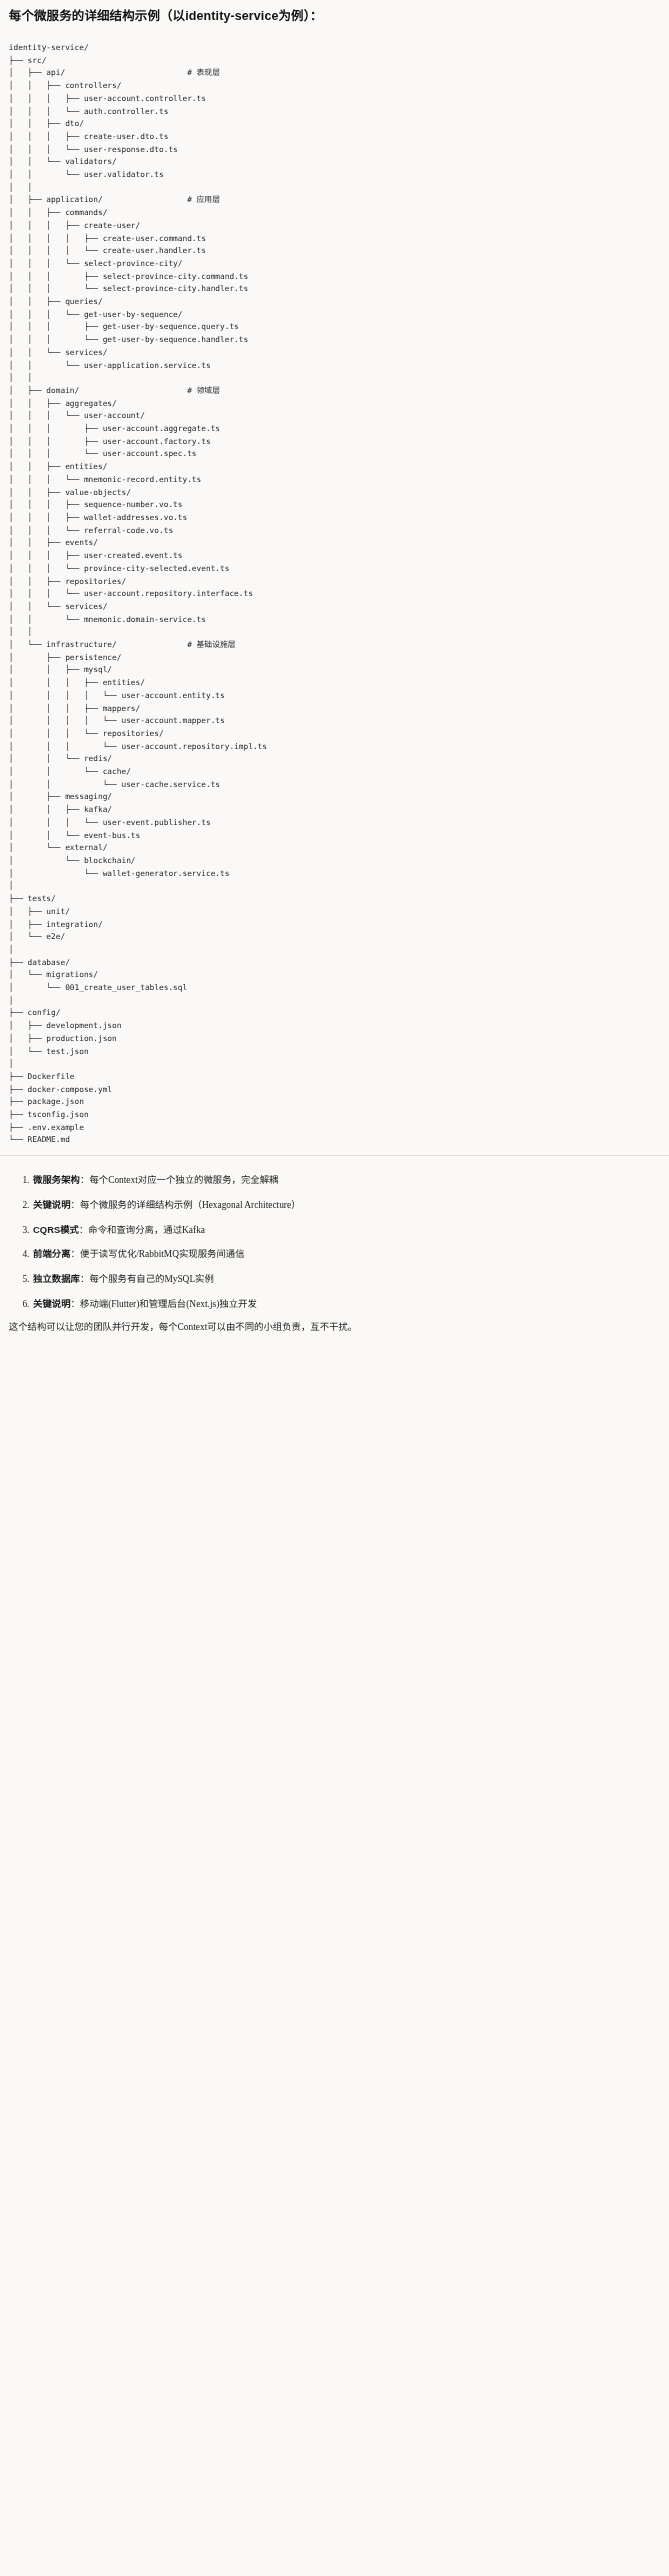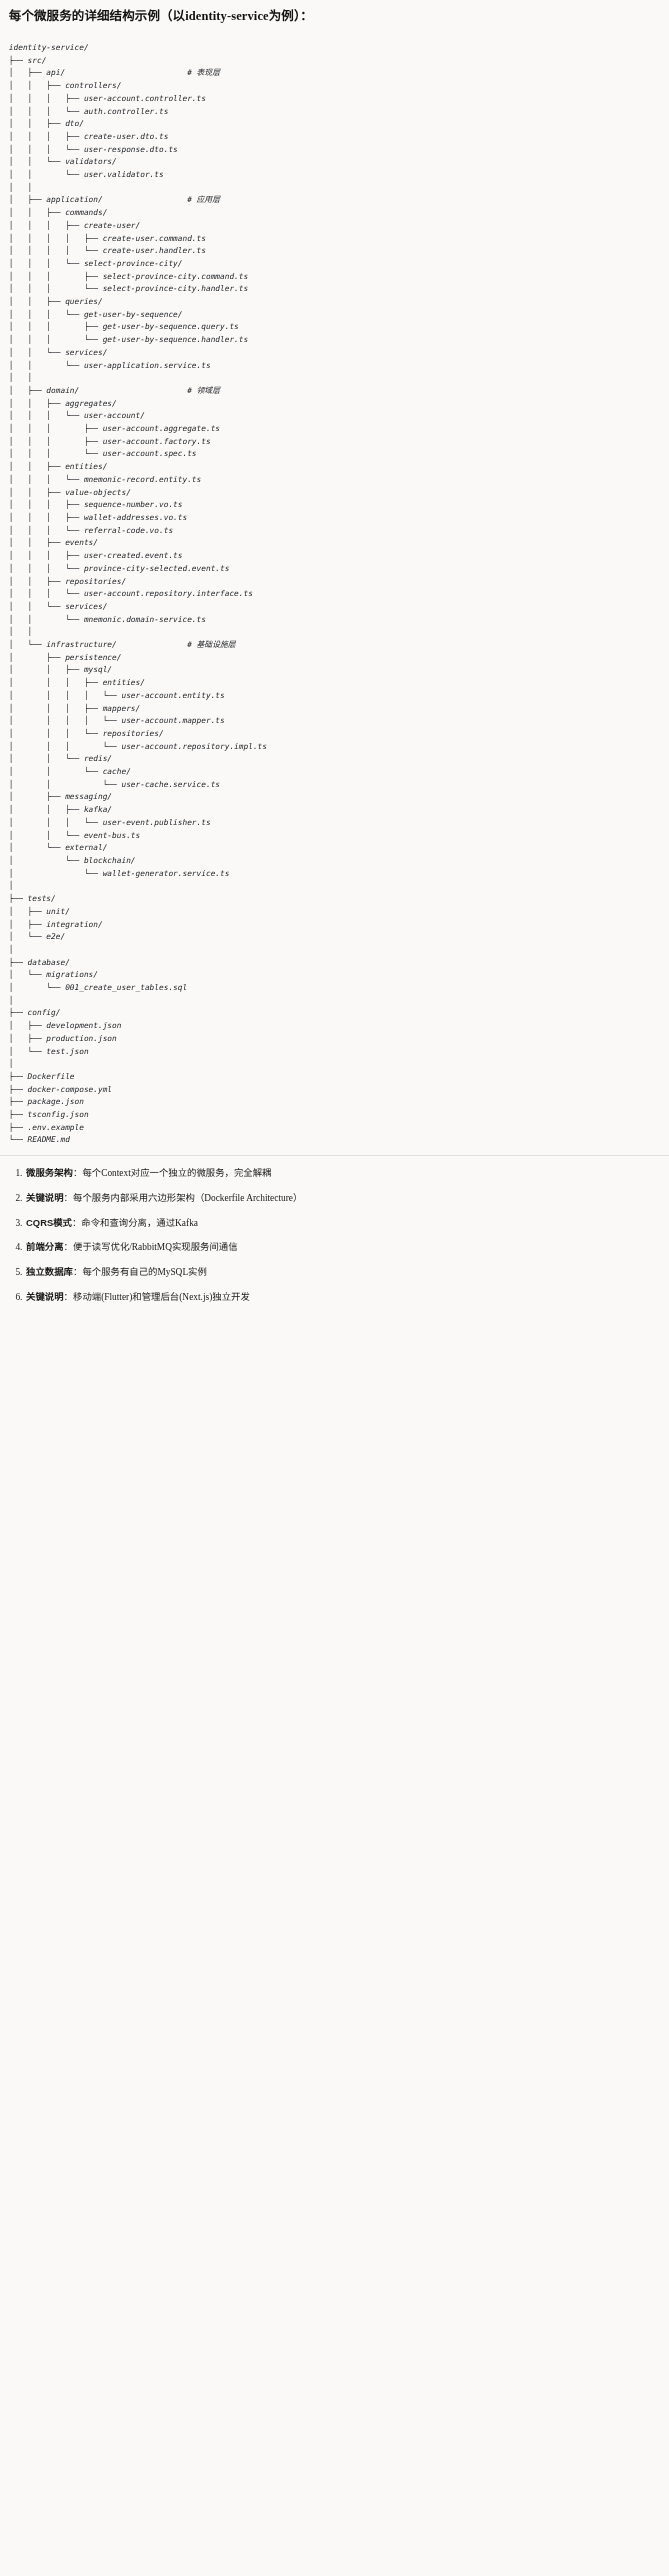--- a/index.html
+++ b/index.html
@@ -16,21 +16,21 @@
   }
   .page {
     width: 669px;
     box-sizing: border-box;
     background: #faf9f7;
     padding: 0;
   }
 
   
   .doc-title {
-    font-family: Liberation Serif, serif;
+    font-family: Liberation Sans, sans-serif;
     font-weight: bold;
     font-size: 12.5px;
     line-height: 16.3px;
     letter-spacing: 0.1px;
     color: #121212;
     margin: 0;
     padding: 7.5px 8.8px 8.8px 8.8px;
   }
 
   .rule {
@@ -50,37 +50,36 @@
     margin: 0;
     padding: 0;
     font-family: "DejaVu Sans Mono", "Liberation Mono", monospace;
     font-size: 7.8px;
     line-height: 12.7px;
     color: #22252a;
     white-space: pre;
     tab-size: 4;
     overflow: visible;
     letter-spacing: 0px;
-    font-style: italic;
   }
 
   
   .keys-block {
     padding: 8.8px 8.8px 2.5px 8.8px;
   }
   .keys-title {
     font-family: "Liberation Sans", "DejaVu Sans", sans-serif;
     font-weight: bold;
     font-size: 9.7px;
     line-height: 13.8px;
     color: #121212;
     margin: 0 0 6.3px 0;
   }
   ol.keys {
-    margin: 1px;
+    margin: 8px;
     padding: 0 0 0 15px;
     list-style: decimal;
     font-size: 9.4px;
     line-height: 15px;
   }
   ol.keys > li {
     margin: 0 0 8.8px 0;
     padding-left: 1.3px;
   }
   ol.keys > li:last-child { margin-bottom: 3.8px; }
@@ -193,23 +192,24 @@
 ├── .env.example
 └── README.md</pre>
   </div>
 
   <hr class="rule">
 
   <div class="keys-block">
 
     <ol class="keys">
       <li><b>微服务架构</b><span>：</span><span>每个Context对应一个独立的微服务，完全解耦</span></li>
-      <li><b>关键说明</b><span>：</span><span>每个服务内部采用六边形架构（Dockerfile Architecture）</span></li>
+      <li><b>关键说明</b><span>：</span><span>每个微服务的详细结构示例（Hexagonal Architecture）</span></li>
       <li><b>CQRS模式</b><span>：</span><span>命令和查询分离，通过Kafka</span></li>
       <li><b>前端分离</b><span>：</span><span>便于读写优化/RabbitMQ实现服务间通信</span></li>
       <li><b>独立数据库</b><span>：</span><span>每个服务有自己的MySQL实例</span></li>
       <li><b>关键说明</b><span>：</span><span>移动端(Flutter)和管理后台(Next.js)独立开发</span></li>
     </ol>
 
+    <p class="keys-footer">这个结构可以让您的团队并行开发，每个Context可以由不同的小组负责，互不干扰。</p>
   </div>
 
 </div>
 
 
 </body></html>

